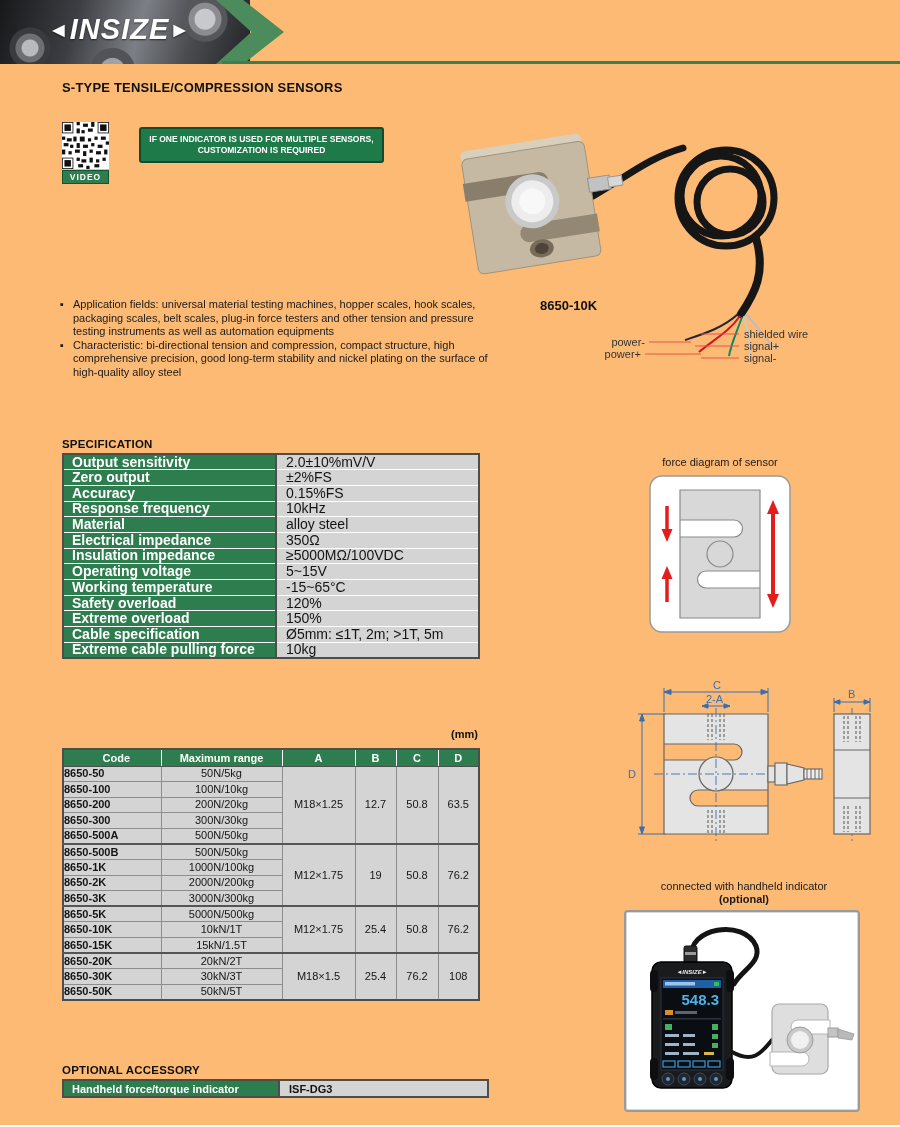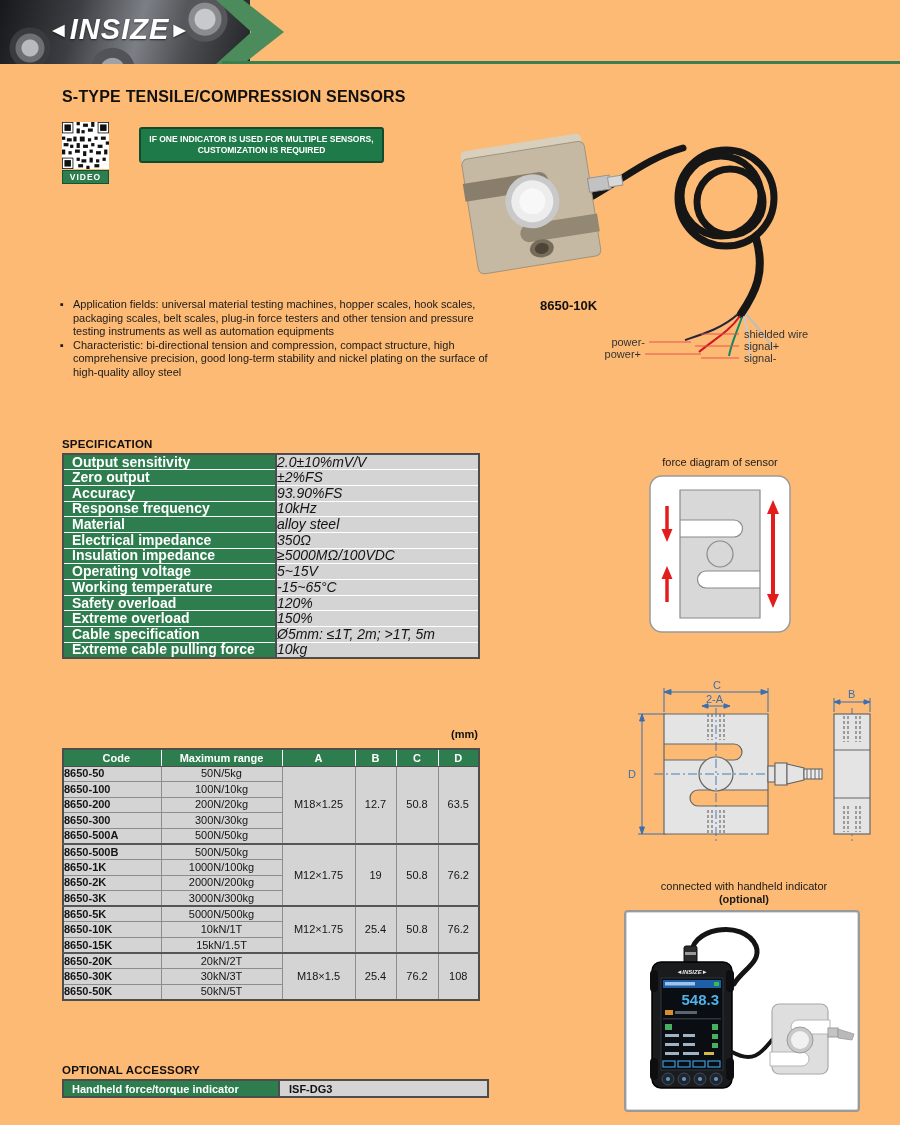--- a/index.html
+++ b/index.html
@@ -15,21 +15,21 @@
       linear-gradient(105deg, #17181a 0%, #3c3e43 30%, #7c7f85 55%, #4a4c50 75%, #232427 100%);
   }
   .hero-logo { position:absolute; left:48px; top:13px; color:#fff; font-style:italic; font-weight:bold;
     font-size:29px; letter-spacing:1px; text-shadow:0 1px 2px rgba(0,0,0,.6); white-space:nowrap; }
   .hero-logo .arr { font-size:21px; font-style:normal; vertical-align:2px; }
   .chevron { position:absolute; left:216px; top:0; width:68px; height:64px; background:#4b8b5c;
     -webkit-clip-path:polygon(0 0, 40% 0, 100% 50%, 40% 100%, 0 100%, 52% 50%);
     clip-path:polygon(0 0, 40% 0, 100% 50%, 40% 100%, 0 100%, 52% 50%); }
   .head-rule { position:absolute; left:222px; top:61px; width:678px; height:3px; background:#3b7e4f; }
 
-  .page-title { position:absolute; left:62px; top:88px; font-size:16px; font-weight:bold; color:#101010; letter-spacing:.2px; }
+  .page-title { position:absolute; left:62px; top:80px; font-size:13px; font-weight:bold; color:#101010; letter-spacing:.2px; }
 
   
   .qr-wrap { position:absolute; left:62px; top:122px; width:47px; }
   .qr-wrap svg { display:block; }
   .video-tag { margin-top:1px; background:#2e7d4e; border:1px solid #16542f; color:#fff;
     font-size:8.5px; font-weight:bold; text-align:center; line-height:12px; letter-spacing:1px; }
   .notice { position:absolute; left:139px; top:127px; width:245px; background:#1f7a4a;
     border:2px solid #114a2c; border-radius:3px; color:#fff; font-size:8.5px; font-weight:bold;
     text-align:center; line-height:11px; padding:5px 4px; }
 
@@ -43,21 +43,21 @@
 
   
   .sec-head { position:absolute; font-size:11.5px; font-weight:bold; color:#101010; letter-spacing:.2px; }
 
   
   .spec-table { position:absolute; left:62px; top:453px; width:418px; border-collapse:collapse;
     border:2px solid #4d4d4d; table-layout:fixed; font-size:14px; }
   .spec-table td { height:15.7px; line-height:13px; vertical-align:middle; }
   .spec-table td.k { width:213px; background:#2e7d4e; color:#fff; font-weight:bold; padding-left:8px;
     border-bottom:1px solid #fff; border-right:2px solid #4d4d4d; }
-  .spec-table td.v { background:#d4d4d4; color:#141414; border-bottom:1px solid #fff;font-style:italic; }
+  .spec-table td.v { background:#d4d4d4; color:#141414; padding-left:9px; border-bottom:1px solid #fff; }
   .spec-table tr:last-child td { border-bottom:none; }
 
   
   .force-wrap { position:absolute; left:628px; top:456px; width:184px; text-align:center; }
   .force-cap { font-size:11px; color:#1a1a1a; margin-bottom:4px; }
 
   
   .dims-wrap { position:absolute; left:62px; top:728px; width:416px; }
   .mm-label { text-align:right; font-size:11px; font-weight:bold; color:#111; margin-bottom:8px; }
   .dim-table { width:416px; border-collapse:collapse; border:2px solid #4d4d4d; table-layout:fixed;
@@ -221,21 +221,21 @@
       <tr>
           <td class="k">Output sensitivity</td>
           <td class="v">2.0±10%mV/V</td>
         </tr>
       <tr>
           <td class="k">Zero output</td>
           <td class="v">±2%FS</td>
         </tr>
       <tr>
           <td class="k">Accuracy</td>
-          <td class="v">93.90%FS</td>
+          <td class="v">0.15%FS</td>
         </tr>
       <tr>
           <td class="k">Response frequency</td>
           <td class="v">10kHz</td>
         </tr>
       <tr>
           <td class="k">Material</td>
           <td class="v">alloy steel</td>
         </tr>
       <tr>

